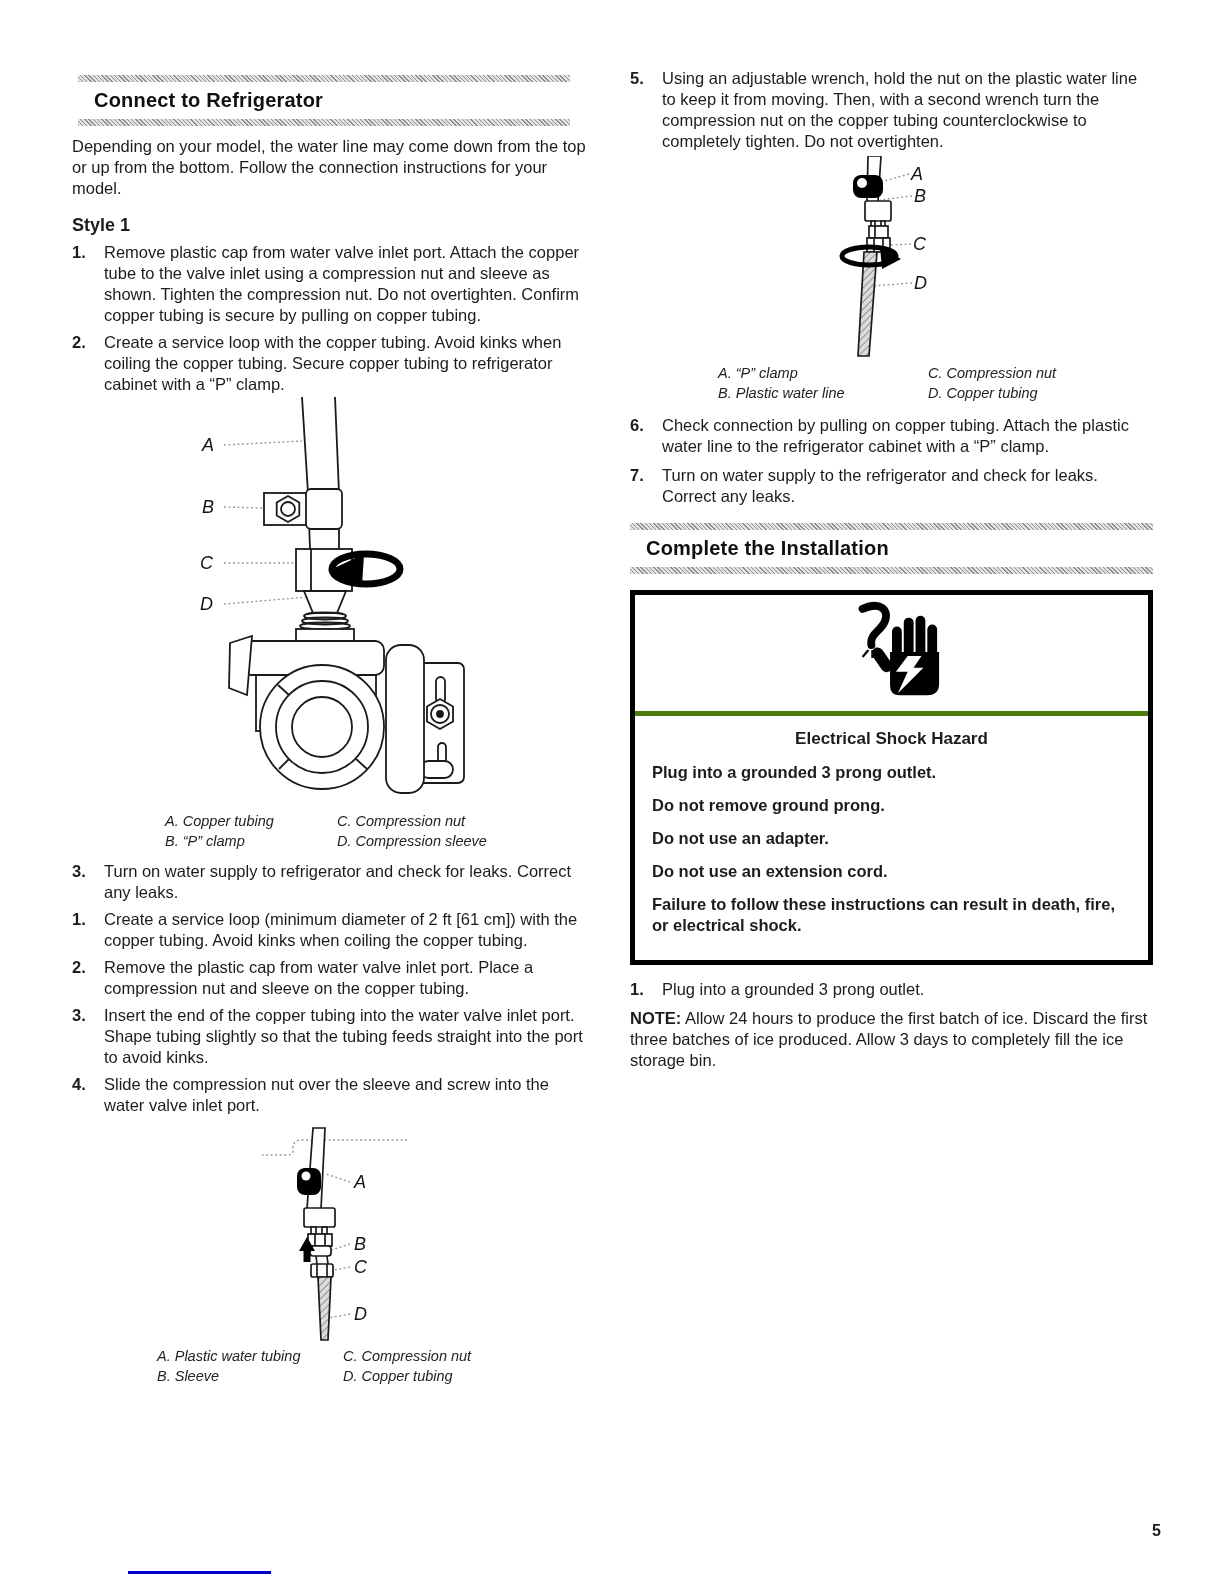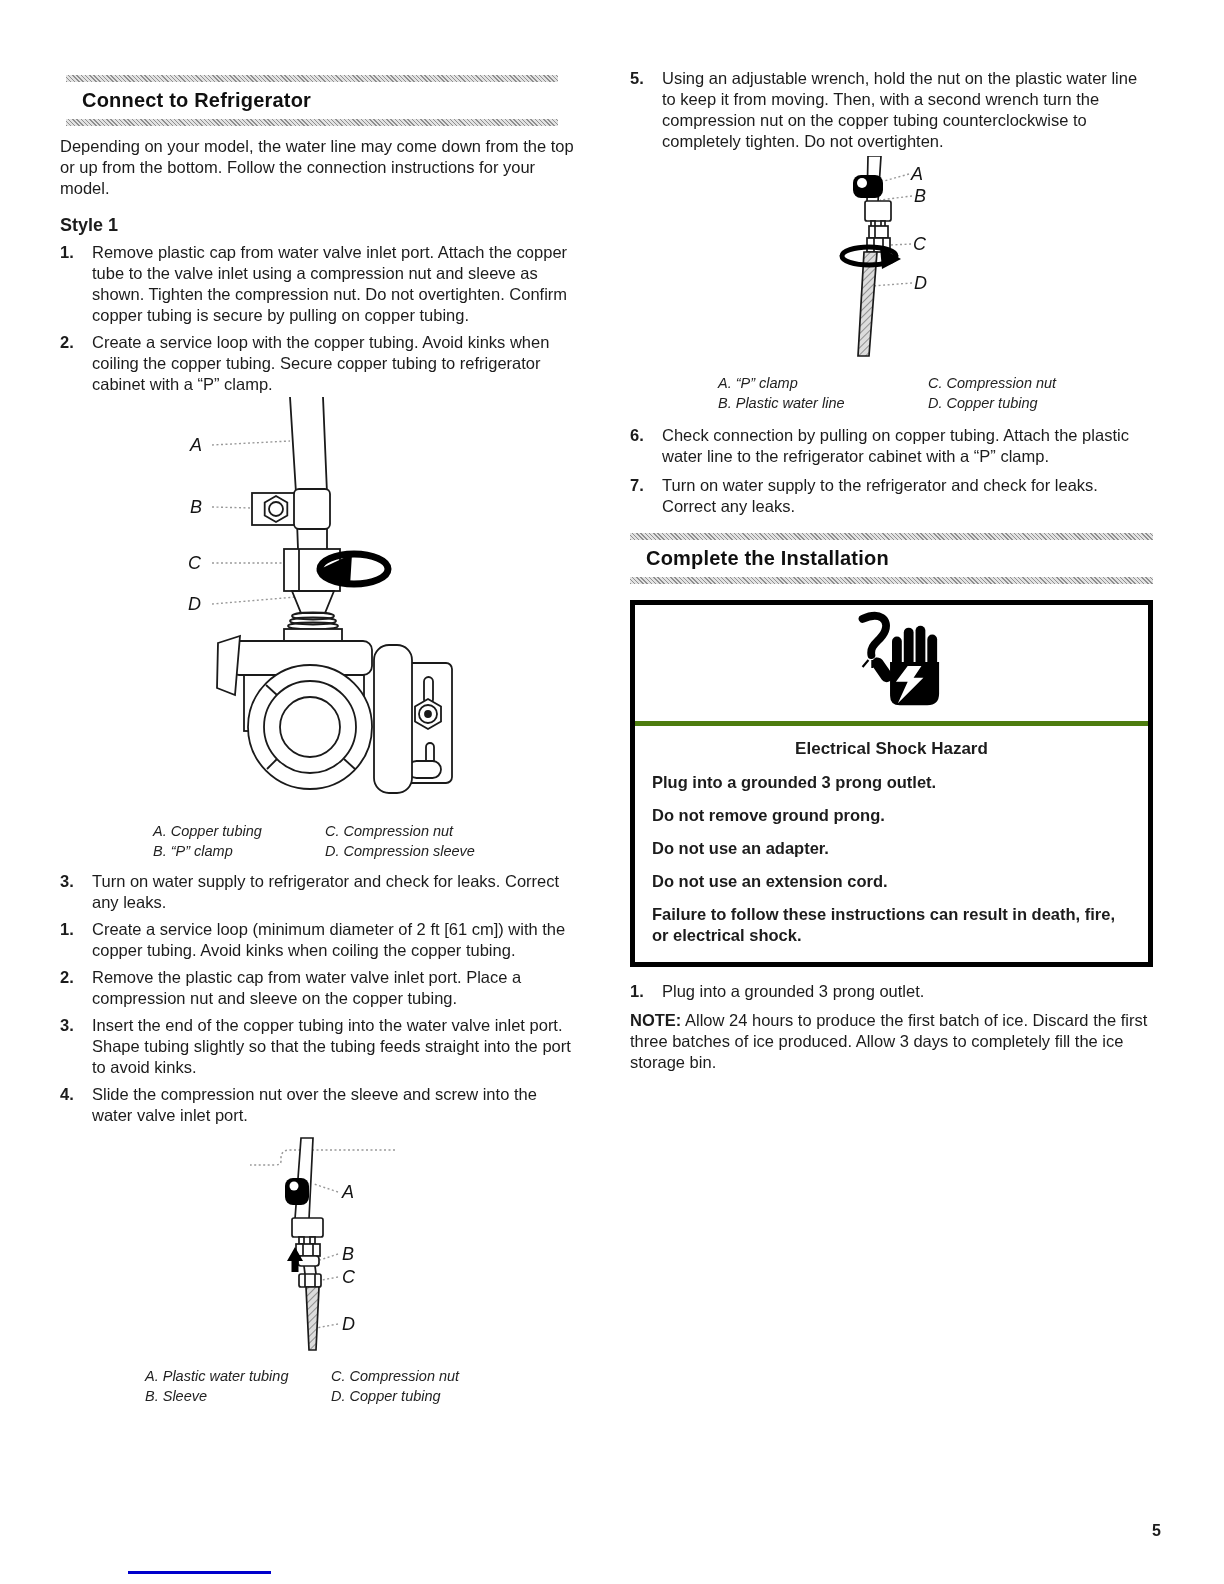--- a/index.html
+++ b/index.html
@@ -9,40 +9,40 @@
   
   .hatch{height:7px;background:repeating-linear-gradient(45deg,#8f8f8f 0 1px,#e3e3e3 1px 3px);}
   .section-title{font-size:20px;font-weight:bold;color:#101010;padding:7px 0 7px 16px;letter-spacing:.2px;}
   .body-text{font-size:16.5px;line-height:21px;margin:10px 0 0 0;}
   .style-heading{font-size:18px;font-weight:bold;margin:16px 0 4px 0;}
   .step{display:flex;margin-top:6px;font-size:16.5px;line-height:21px;}
   .step-num{flex:0 0 32px;font-weight:bold;}
   .step-text{flex:1;}
   .figure{position:relative;}
   .fig-label{position:absolute;font-size:18px;font-style:italic;line-height:22px;color:#141414;}
-  .fig-caption{display:flex;font-style:italic;font-size:14.5px;line-height:20px;margin-top:12px;color:#222;}
+  .fig-caption{display:flex;font-style:italic;font-size:14.5px;line-height:20px;margin-top:2px;color:#222;}
   .warning-box{border:5px solid #000;margin-top:16px;background:#fff;}
   .warning-header{background:#000;color:#fff;height:54px;display:flex;align-items:center;justify-content:center;
                   font-size:34px;font-weight:bold;letter-spacing:2px;}
   .warning-icon-section{height:116px;display:flex;align-items:center;justify-content:center;background:#fff;}
   .warning-text-section{border-top:5px solid #4d7c0f;padding:13px 17px 14px 17px;}
   .hazard-title{text-align:center;font-size:17px;font-weight:bold;margin:0 0 13px 0;}
   .warning-line{font-size:16.5px;font-weight:bold;line-height:21px;margin:0 0 12px 0;}
-  .warning-line:last-child{margin-bottom:2px;}
+  .warning-line:last-child{margin-bottom:10px;}
   .note{font-size:16.5px;line-height:21px;margin-top:8px;}
   .note b{font-weight:bold;}
   .page-number{position:absolute;left:1152px;top:1522px;font-size:16px;font-weight:600;}
   .blue-line{position:absolute;left:128px;top:1571px;width:143px;height:3px;background:#0000cc;}
 </style>
 </head>
 <body>
 
 <div class="page">
 
-  <div class="col" style="left:60px;top:75px;width:520px;">
+  <div class="col" style="left:72px;top:75px;width:520px;">
 
     <div style="margin-left:6px;width:492px;">
       <div class="hatch"></div>
       <div class="section-title">Connect to Refrigerator</div>
       <div class="hatch"></div>
     </div>
 
     <p class="body-text">Depending on your model, the water line may come down from the top or up from the bottom. Follow the connection instructions for your model.</p>
 
     <h3 class="style-heading">Style 1</h3>

